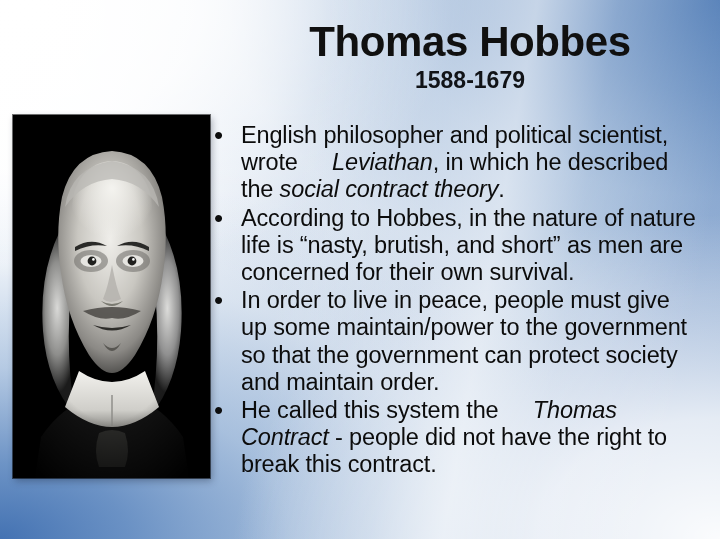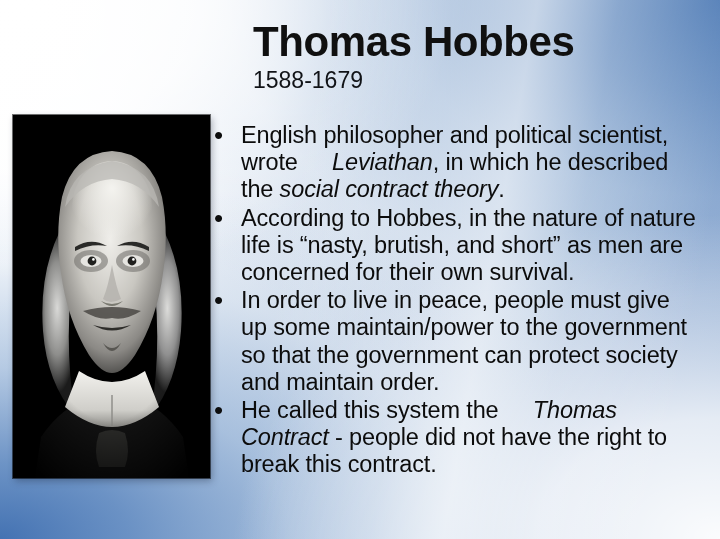--- a/index.html
+++ b/index.html
@@ -69,37 +69,37 @@
       rgba(255,255,255,0) 40%,
       rgba(255,255,255,0.30) 57%,
       rgba(255,255,255,0.55) 66%,
       rgba(255,255,255,0.22) 76%,
       rgba(255,255,255,0) 92%);
   }
 
   
   #title-block {
     position: absolute;
-    left: 253px;
+    left: 244px;
     top: 20px;
     width: 452px;
-    text-align: left;
+    text-align: center;
     z-index: 5;
   }
   #slide-title {
     font-size: 42px;
     font-weight: bold;
     color: #101010;
     letter-spacing: -0.4px;
     line-height: 1.05;
     white-space: nowrap;
   }
   #slide-subtitle {
     font-size: 23px;
-    font-weight: normal;
+    font-weight: bold;
     color: #111317;
     margin-top: 4px;
     line-height: 1.05;
   }
 
   
   #portrait-frame {
     position: absolute;
     left: 13px;
     top: 115px;

